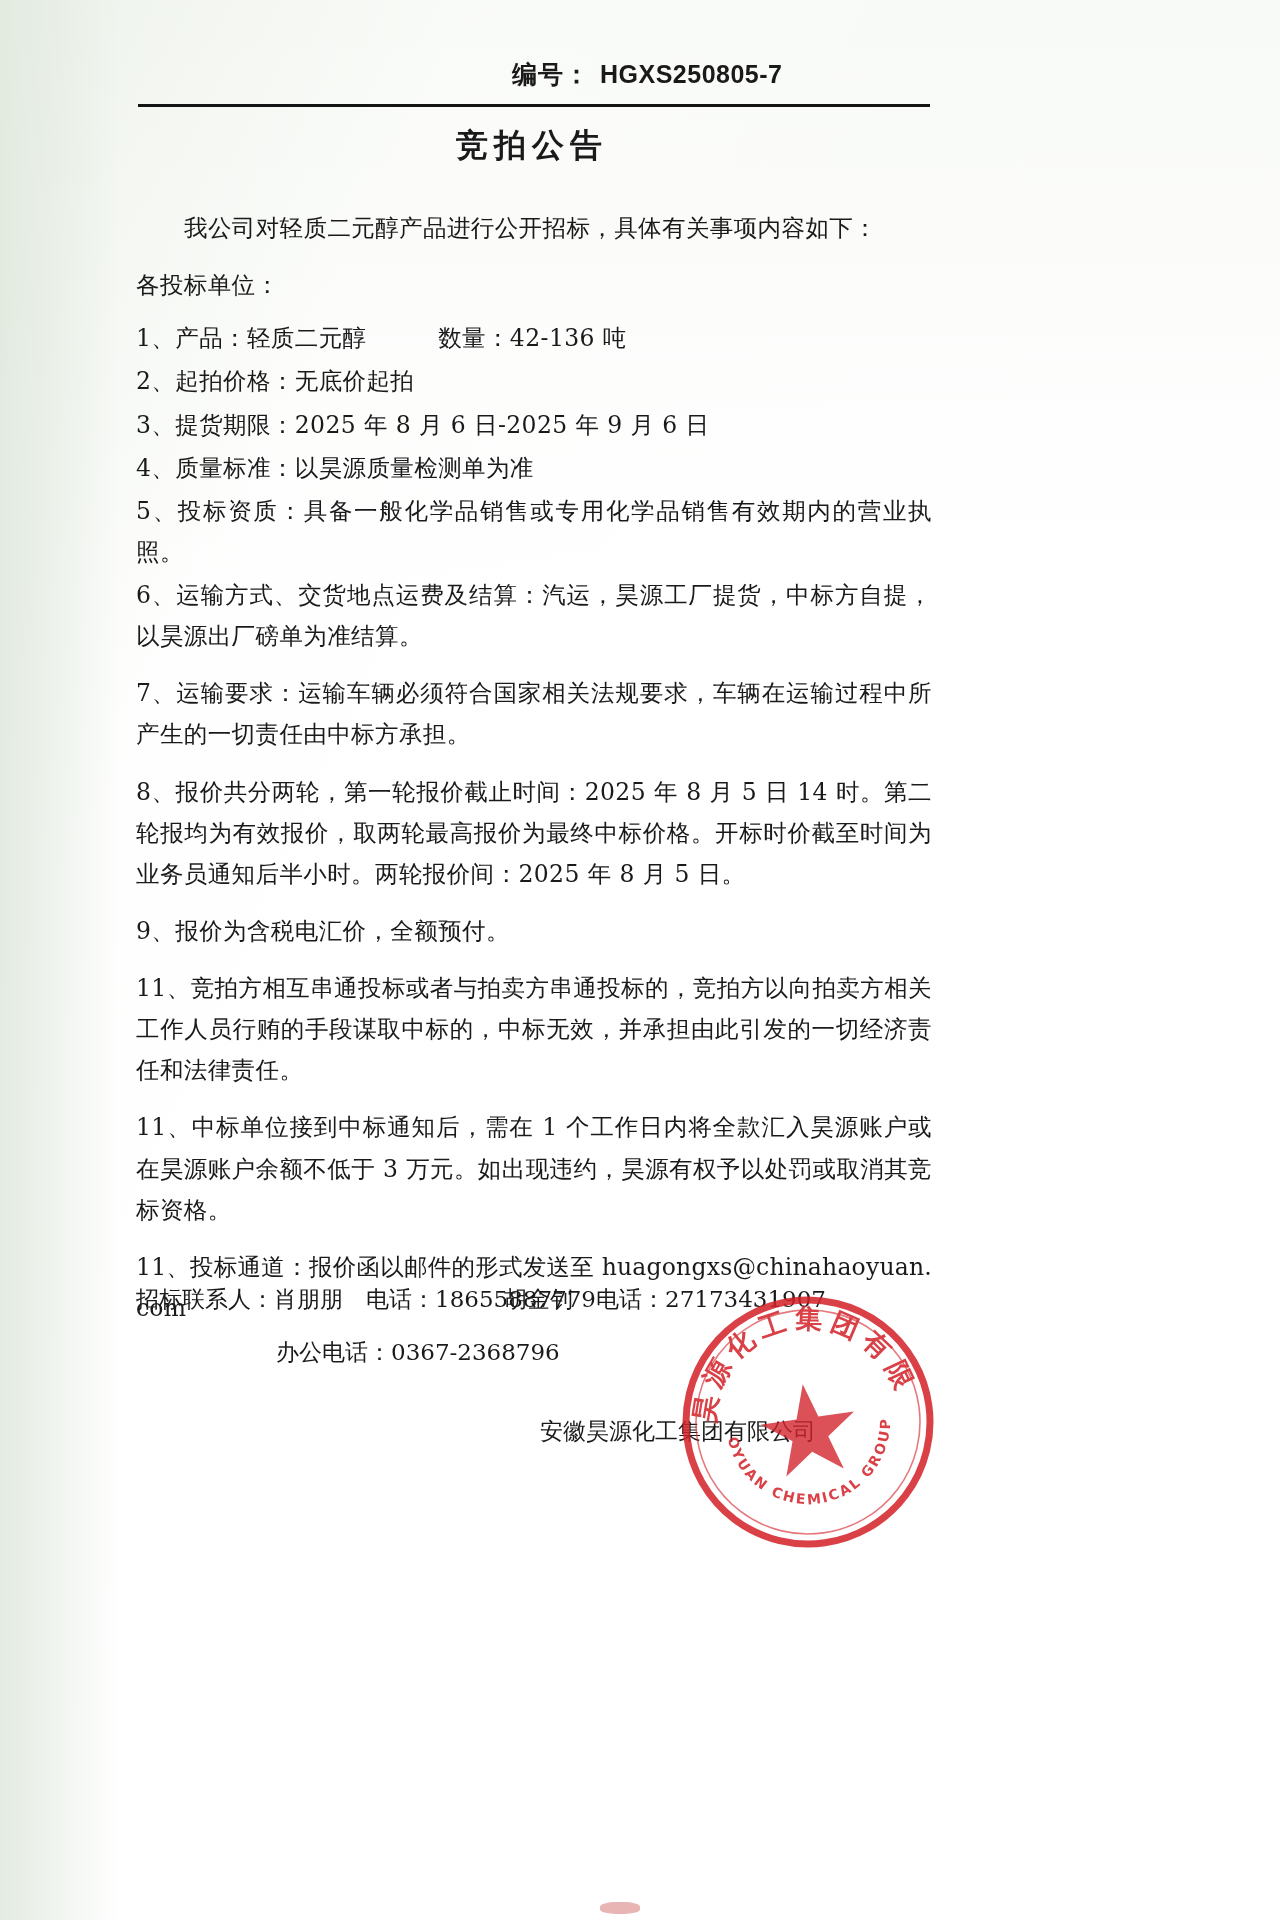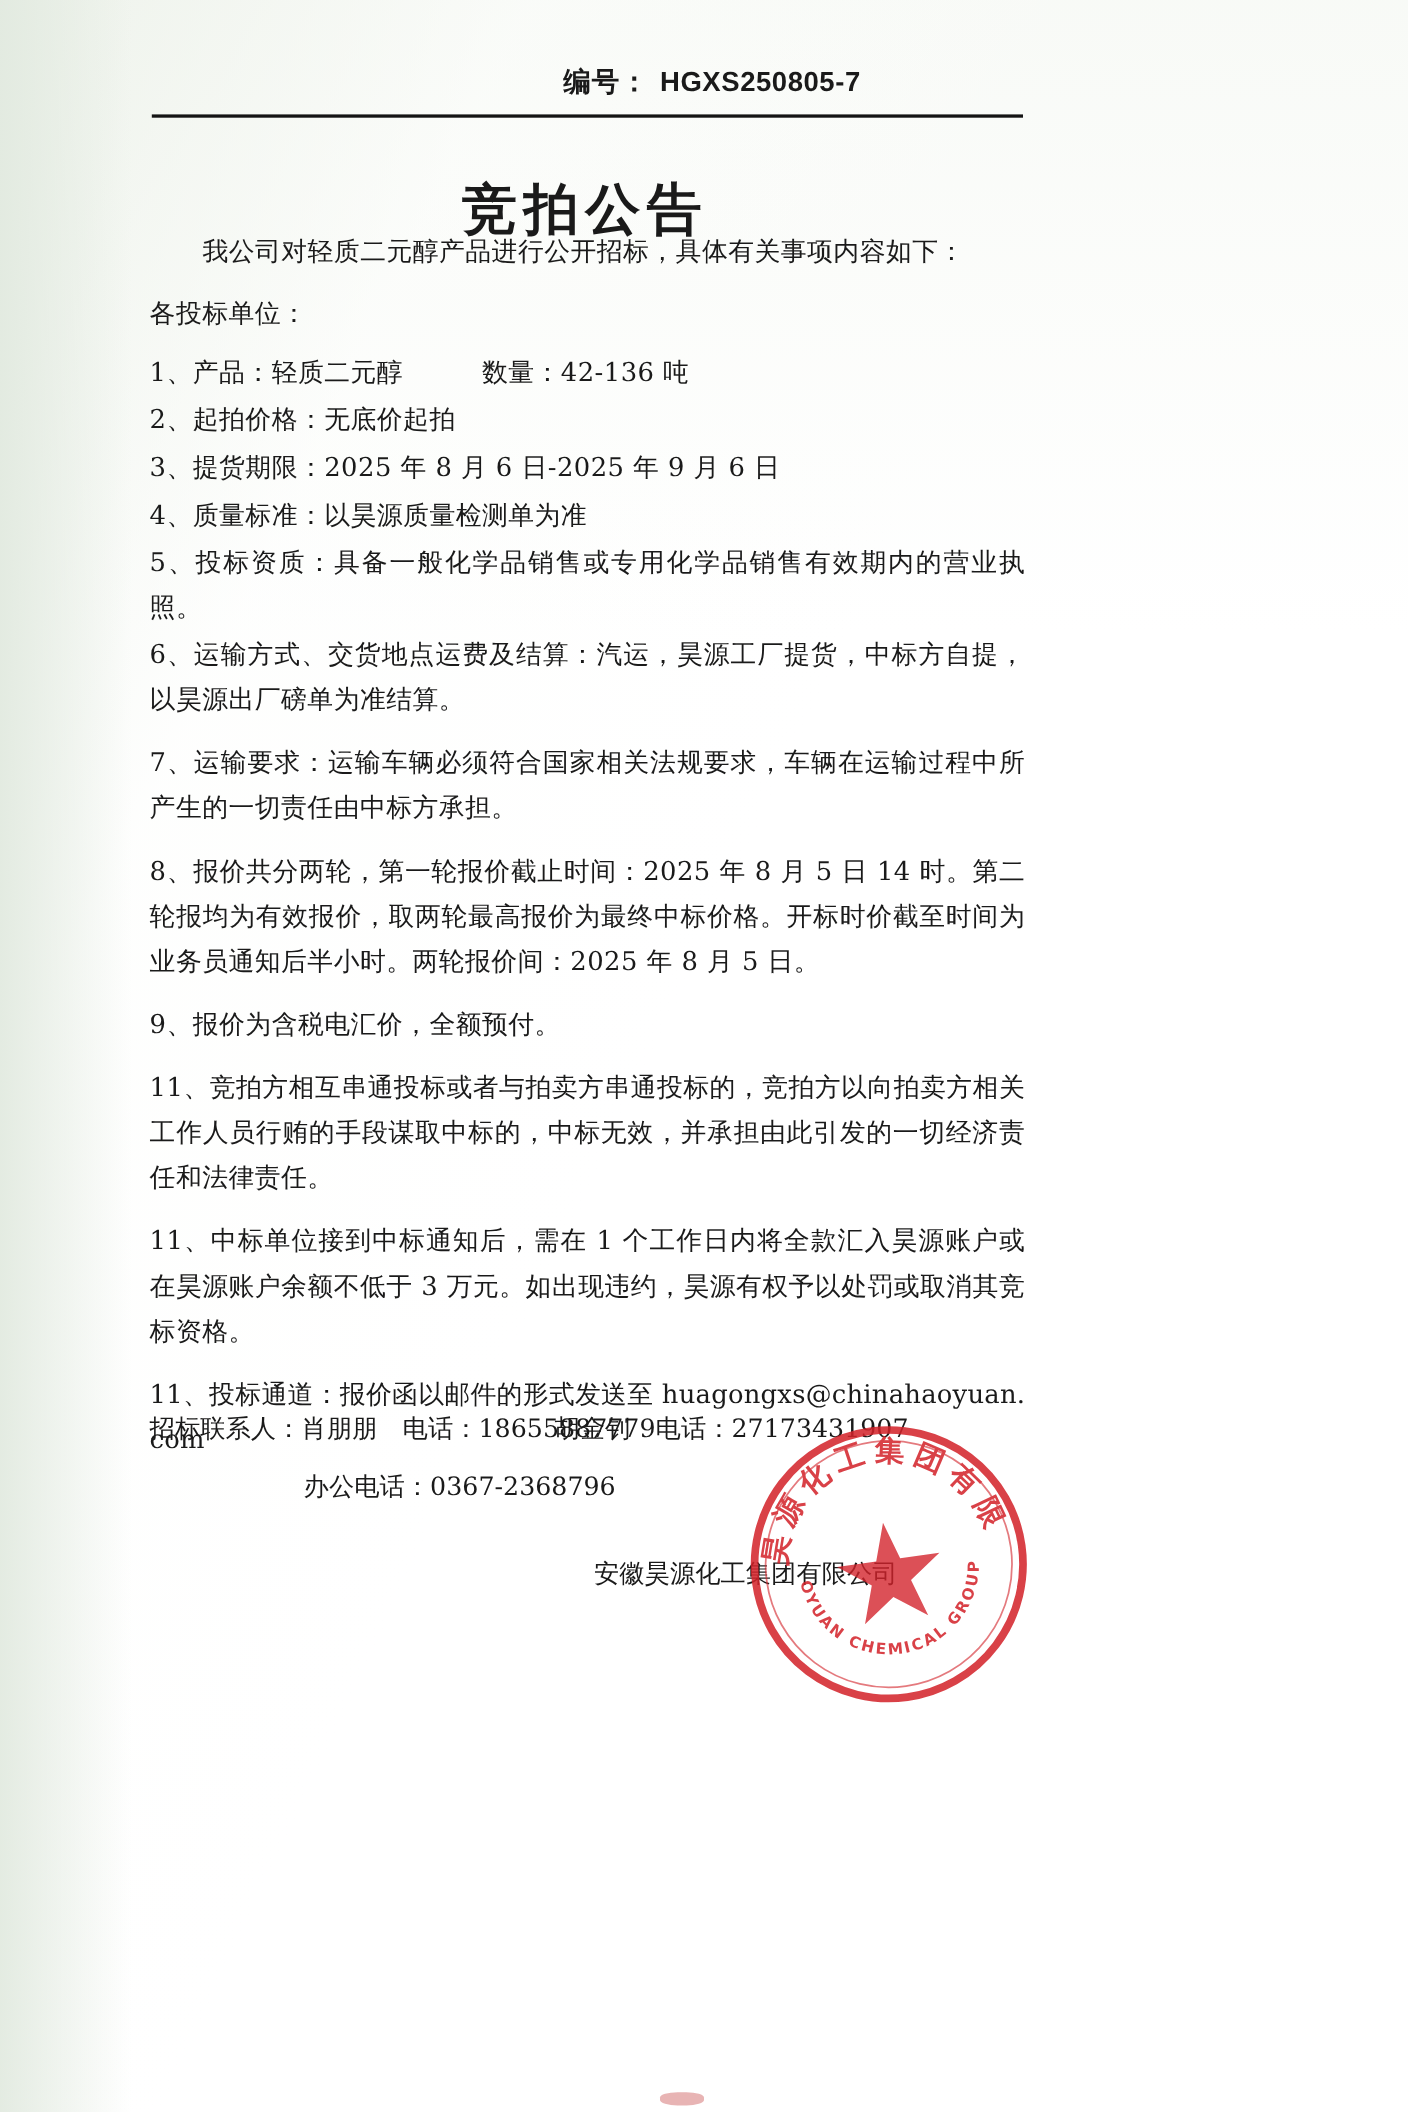--- a/index.html
+++ b/index.html
@@ -55,24 +55,24 @@
     position: absolute;
     left: 6px;
     top: 104px;
     width: 792px;
     height: 3px;
     background: #141414;
   }
   .title {
     position: absolute;
     left: 0;
-    top: 157px;
+    top: 124px;
     width: 800px;
     text-align: center;
-    font-size: 50px;
+    font-size: 32px;
     font-weight: 700;
     letter-spacing: 6px;
     font-family: "DejaVu Serif", "Liberation Serif", serif;
   }
   .body {
     position: absolute;
     left: 4px;
     top: 208px;
     width: 796px;
     font-size: 23.5px;

